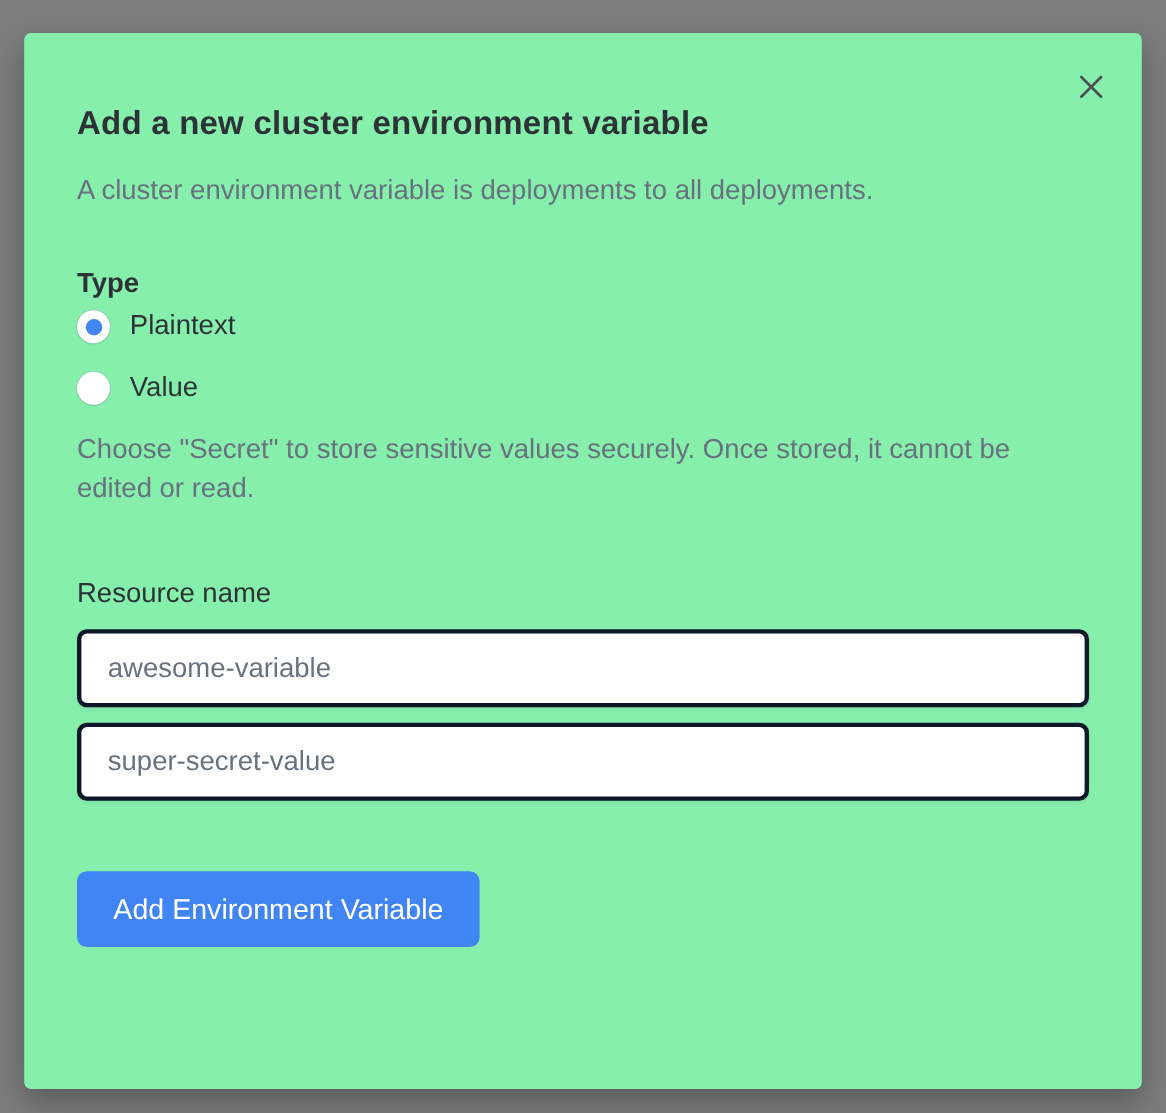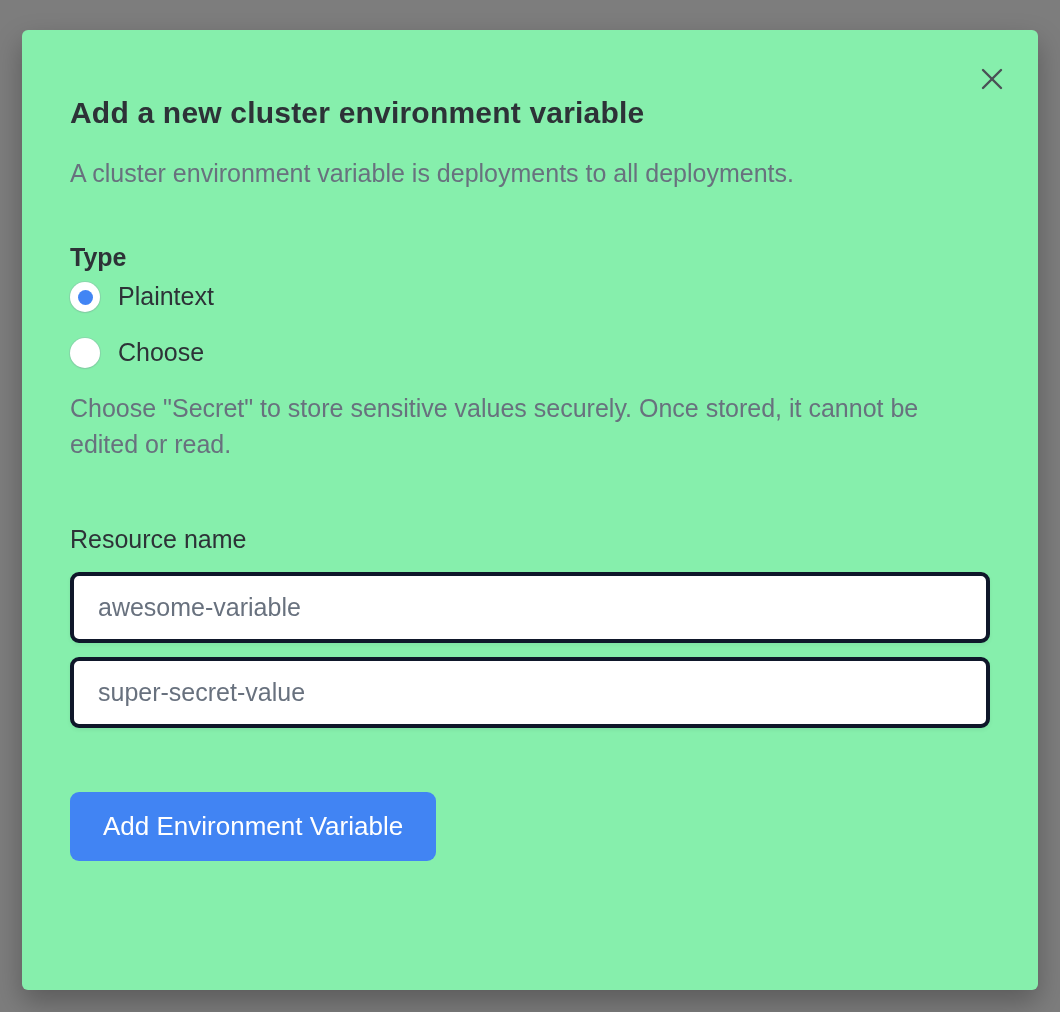--- a/index.html
+++ b/index.html
@@ -162,21 +162,21 @@
       <span class="radio-circle">
         <span class="radio-dot"></span>
       </span>
       <span class="radio-label">Plaintext</span>
     </div>
 
     <div class="radio-row second">
       <span class="radio-circle">
         
       </span>
-      <span class="radio-label">Choose</span>
+      <span class="radio-label">Value</span>
     </div>
 
     <p class="help-text">Choose "Secret" to store sensitive values securely. Once stored, it cannot be edited or read.</p>
 
     <div class="field-label resource">Resource name</div>
     <input class="text-input" type="text" value="awesome-variable" style="">
 
     <input class="text-input second" type="text" value="super-secret-value" style="">
 
     <button class="submit-btn">Add Environment Variable</button>

